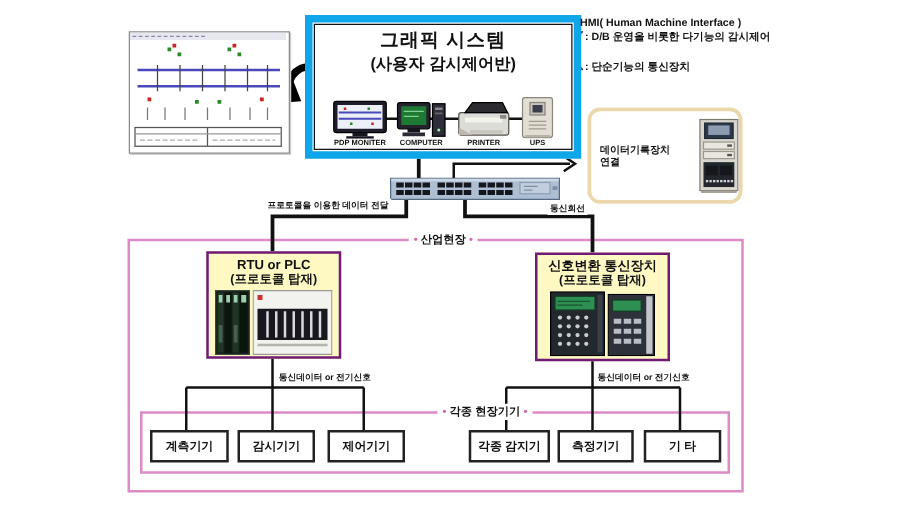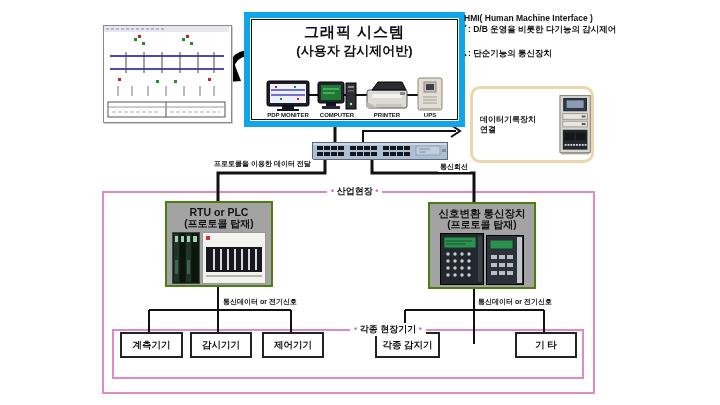--- a/index.html
+++ b/index.html
@@ -28,26 +28,26 @@
   #hminote .desc{padding-left:4px;margin-bottom:13px;}
   
   #recorder{left:470px;top:86px;width:118px;height:71px;border:3px solid #ead7ab;border-radius:10px;
             background:#fff;z-index:2;display:flex;align-items:center;gap:20px;}
   #recorder .lbl{font-size:8px;font-weight:bold;margin-left:7px;width:62px;line-height:10px;}
   
   #switch{left:312px;top:142px;width:136px;height:18px;z-index:2;}
   
   .wirelabel{position:absolute;z-index:3;font-size:7px;font-weight:bold;background:#fff;white-space:nowrap;padding:0 2px;}
   
-  .eqbox{position:absolute;border:2px solid #4d7c0f;background:#a3a3a3;z-index:2;display:flex;flex-direction:column;align-items:center;}
+  .eqbox{position:absolute;border:2px solid #701a75;background:#fef9c3;z-index:2;display:flex;flex-direction:column;align-items:center;}
   .eqbox .t1{font-size:10.5px;font-weight:bold;margin-top:3px;line-height:12px;white-space:nowrap;}
   .eqbox .t2{font-size:10px;font-weight:bold;line-height:12px;white-space:nowrap;}
   .eqbox .imgs{display:flex;gap:2px;margin-top:2px;align-items:flex-end;}
   
-  .fieldbox{position:absolute;top:332px;height:22px;border:2px solid #222;background:#fff;z-index:2;
+  .fieldbox{position:absolute;top:344px;height:22px;border:2px solid #222;background:#fff;z-index:2;
             display:flex;align-items:center;justify-content:center;font-size:9.5px;font-weight:bold;white-space:nowrap;}
   
   #scada{left:103px;top:25px;width:127px;height:96px;z-index:2;background:#fff;border:1px solid #8a8a8a;
          box-shadow:1px 1px 0 #cfcfcf;}
 </style>
 </head>
 <body>
 
 <div id="canvas">
 
@@ -355,15 +355,16 @@
     </div>
   </div>
 
   <div class="wirelabel" style="left:221px;top:297px;">통신데이터 or 전기신호</div>
   <div class="wirelabel" style="left:476px;top:297px;">통신데이터 or 전기신호</div>
 
   <div class="fieldbox" style="left:120px;width:59px;">계측기기</div>
   <div class="fieldbox" style="left:190px;width:58px;">감시기기</div>
   <div class="fieldbox" style="left:262px;width:58px;">제어기기</div>
   <div class="fieldbox" style="left:375px;width:61px;">각종 감지기</div>
+  <div class="fieldbox" style="left:446px;width:57px;">측정기기</div>
   <div class="fieldbox" style="left:515px;width:58px;">기 타</div>
 
 </div>
 
 </body></html>

